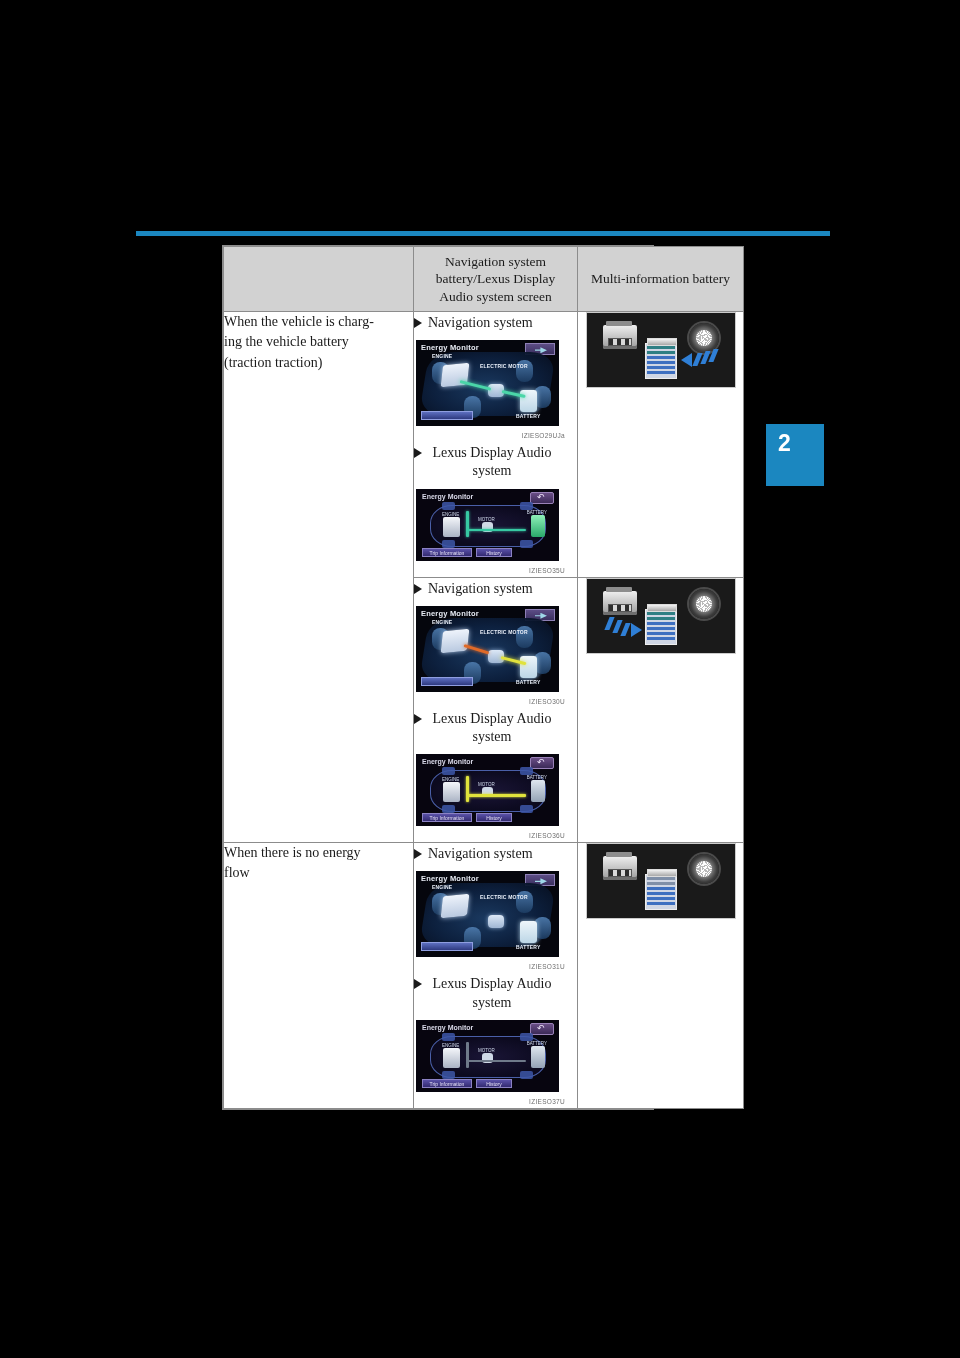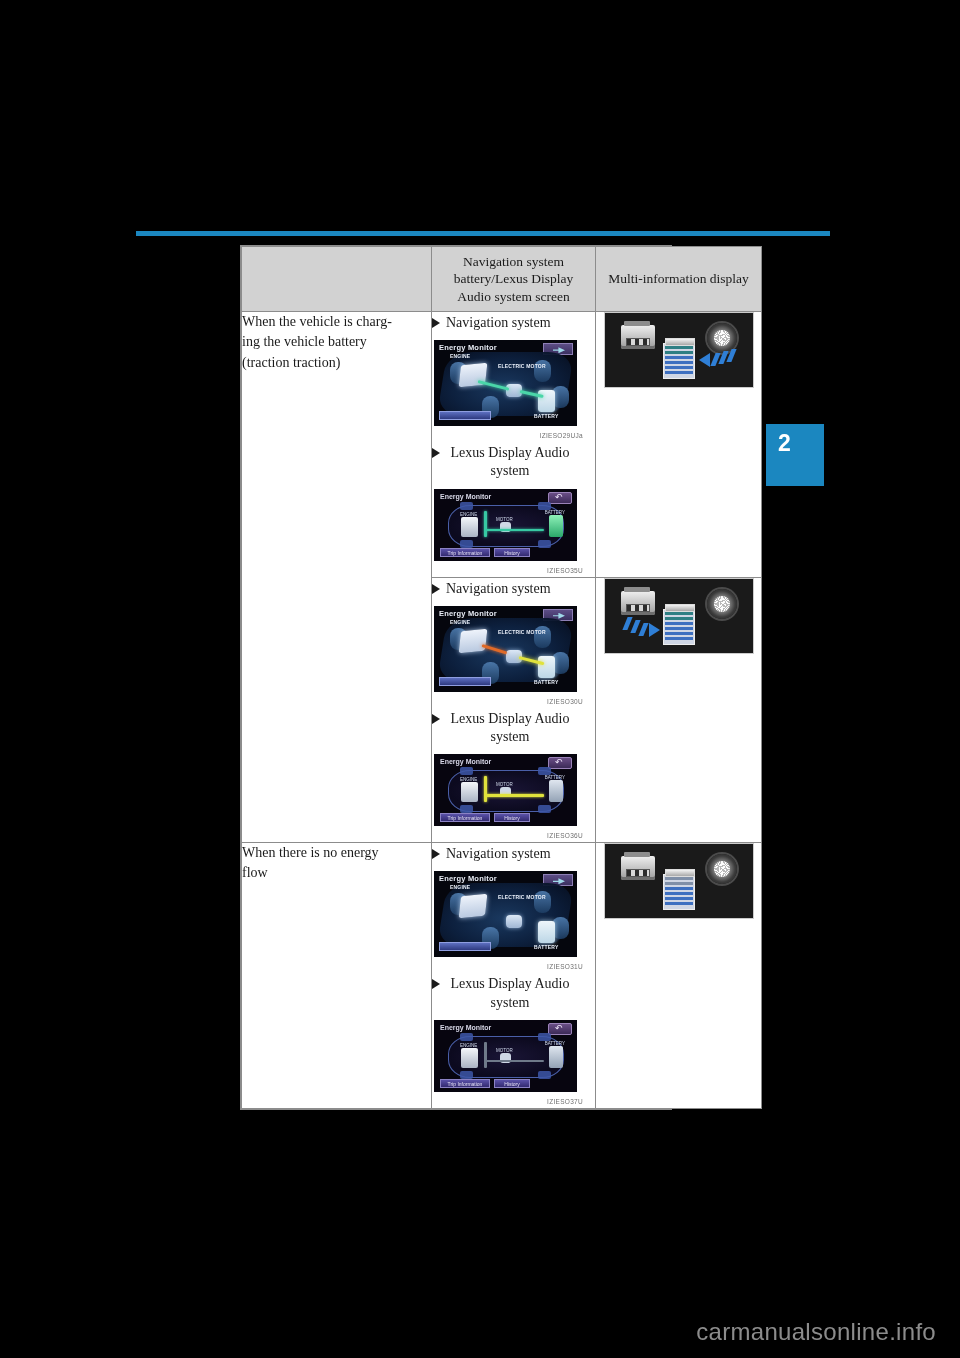--- a/index.html
+++ b/index.html
@@ -52,21 +52,21 @@
     font-size: 23px;
     font-weight: bold;
     line-height: 1;
     padding: 8px 0 0 12px;
     font-family: "Liberation Sans", sans-serif;
   }
 
   
   .table-wrap {
     position: absolute;
-    left: 240px;
+    left: 222px;
     top: 245px;
     width: 432px;
     background: #ffffff;
     border: 1px solid #8c8c8c;
   }
 
   table.energy {
     border-collapse: collapse;
     width: 520px;
     table-layout: fixed;
@@ -420,21 +420,21 @@
         </colgroup>
 
         <tbody>
             <tr class="head">
           <td class="blank"></td>
           <td>
             <div>Navigation system</div>
             <div>battery/Lexus Display</div>
             <div>Audio system screen</div>
           </td>
-          <td>Multi-information display</td>
+          <td>Multi-information battery</td>
         </tr>
 
         <tr>
           <td class="desc" rowspan="2">
             <div>When the vehicle is charg-</div>
             <div>ing the vehicle battery</div>
             <div>(traction traction)</div>
           </td>
 
           <td class="screens">
@@ -670,15 +670,14 @@
                 <div class="seg" style="top:22px;background:#3d6fc0;"></div>
                 <div class="seg" style="top:27px;background:#3d6fc0;"></div>
               </div>
             </div>
           </td>
         </tr>
       </tbody>
         </table>
     </div>
 
-    <div class="watermark">carmanualsonline.info</div>
   </div>
 </div>
 
 </body></html>

